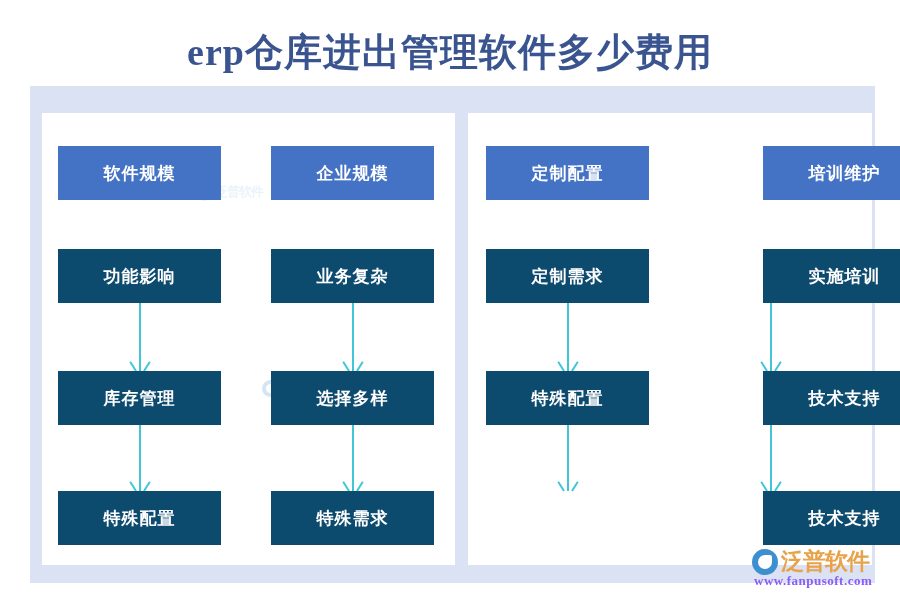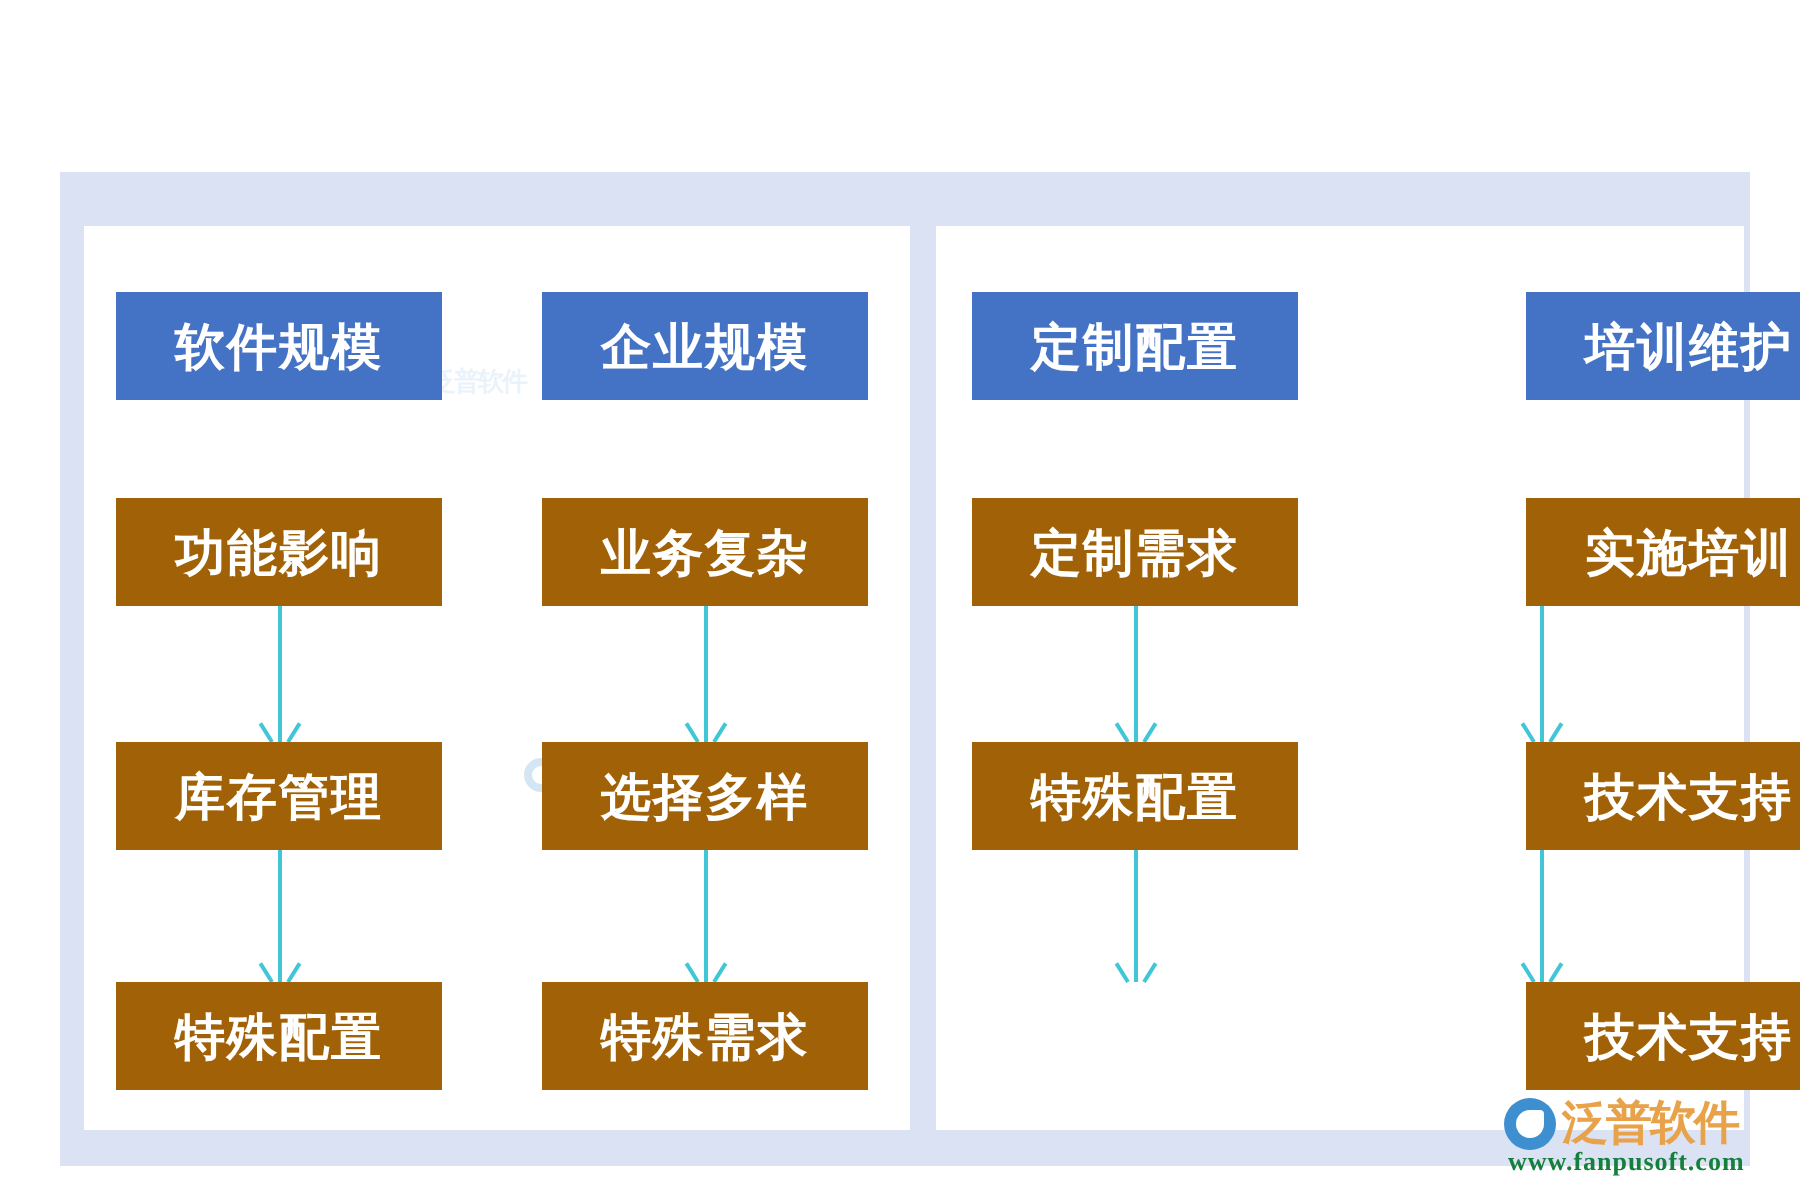--- a/index.html
+++ b/index.html
@@ -109,28 +109,28 @@
   
   .node-box {
     position: absolute;
     width: 163px;
     height: 54px;
     display: flex;
     align-items: center;
     justify-content: center;
     color: #ffffff;
     font-family: "Liberation Serif", "DejaVu Serif", serif;
-    font-size: 25px;
+    font-size: 17px;
     font-weight: 700;
     letter-spacing: 1px;
     white-space: nowrap;
     box-sizing: border-box;
   }
   .node-box.level-head { background: #4472C4; }
-  .node-box.level-sub  { background: #a16207; }
+  .node-box.level-sub  { background: #0c4a6e; }
 
   
   .col-0 { left: 58px;  }
   .col-1 { left: 271px; }
   .col-2 { left: 486px; }
   .col-3 { left: 723px; margin-left: 40px; }
 
   
   .row-0 { top: 146px; }
   .row-1 { top: 249px; }
@@ -219,30 +219,31 @@
     letter-spacing: -1px;
     white-space: nowrap;
   }
   #brand-url {
     position: absolute;
     left: 2px;
     top: 27px;
     font-family: "Liberation Serif", "DejaVu Serif", serif;
     font-size: 13px;
     font-weight: 700;
-    color: #15803d;
+    color: #8b5cf6;
     letter-spacing: 0.5px;
     white-space: nowrap;
   }
 </style>
 </head>
 <body>
 
 <div id="canvas">
 
+  <div id="page-title">erp仓库进出管理软件多少费用</div>
 
   <div id="frame-band"></div>
   <div id="inner-panel"></div>
   <div id="center-divider"></div>
 
   <div class="watermark" id="watermark-b">
     <span class="wm-mark"></span><span class="wm-text">泛普软件</span>
   </div>
   <div class="watermark" id="watermark-a">
     <span class="wm-mark"></span><span class="wm-text">泛普软件</span>

